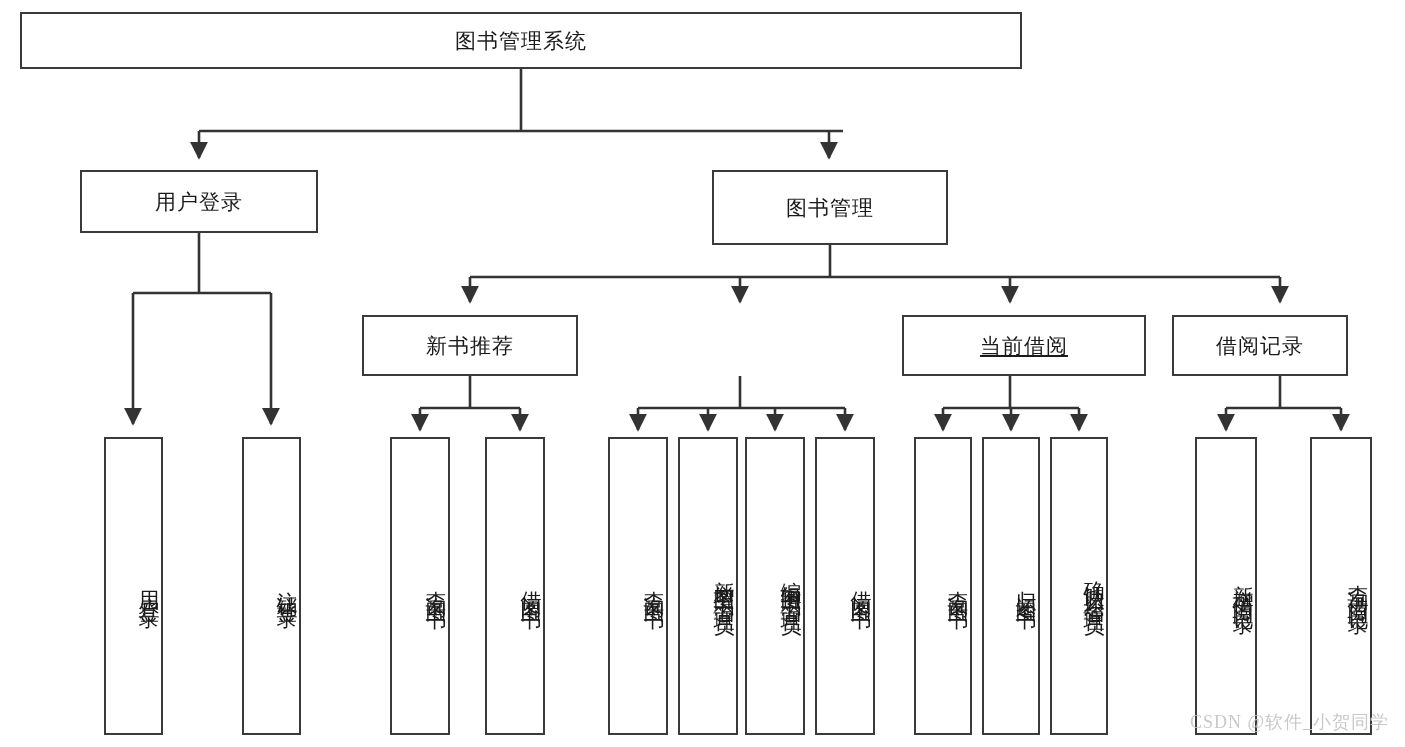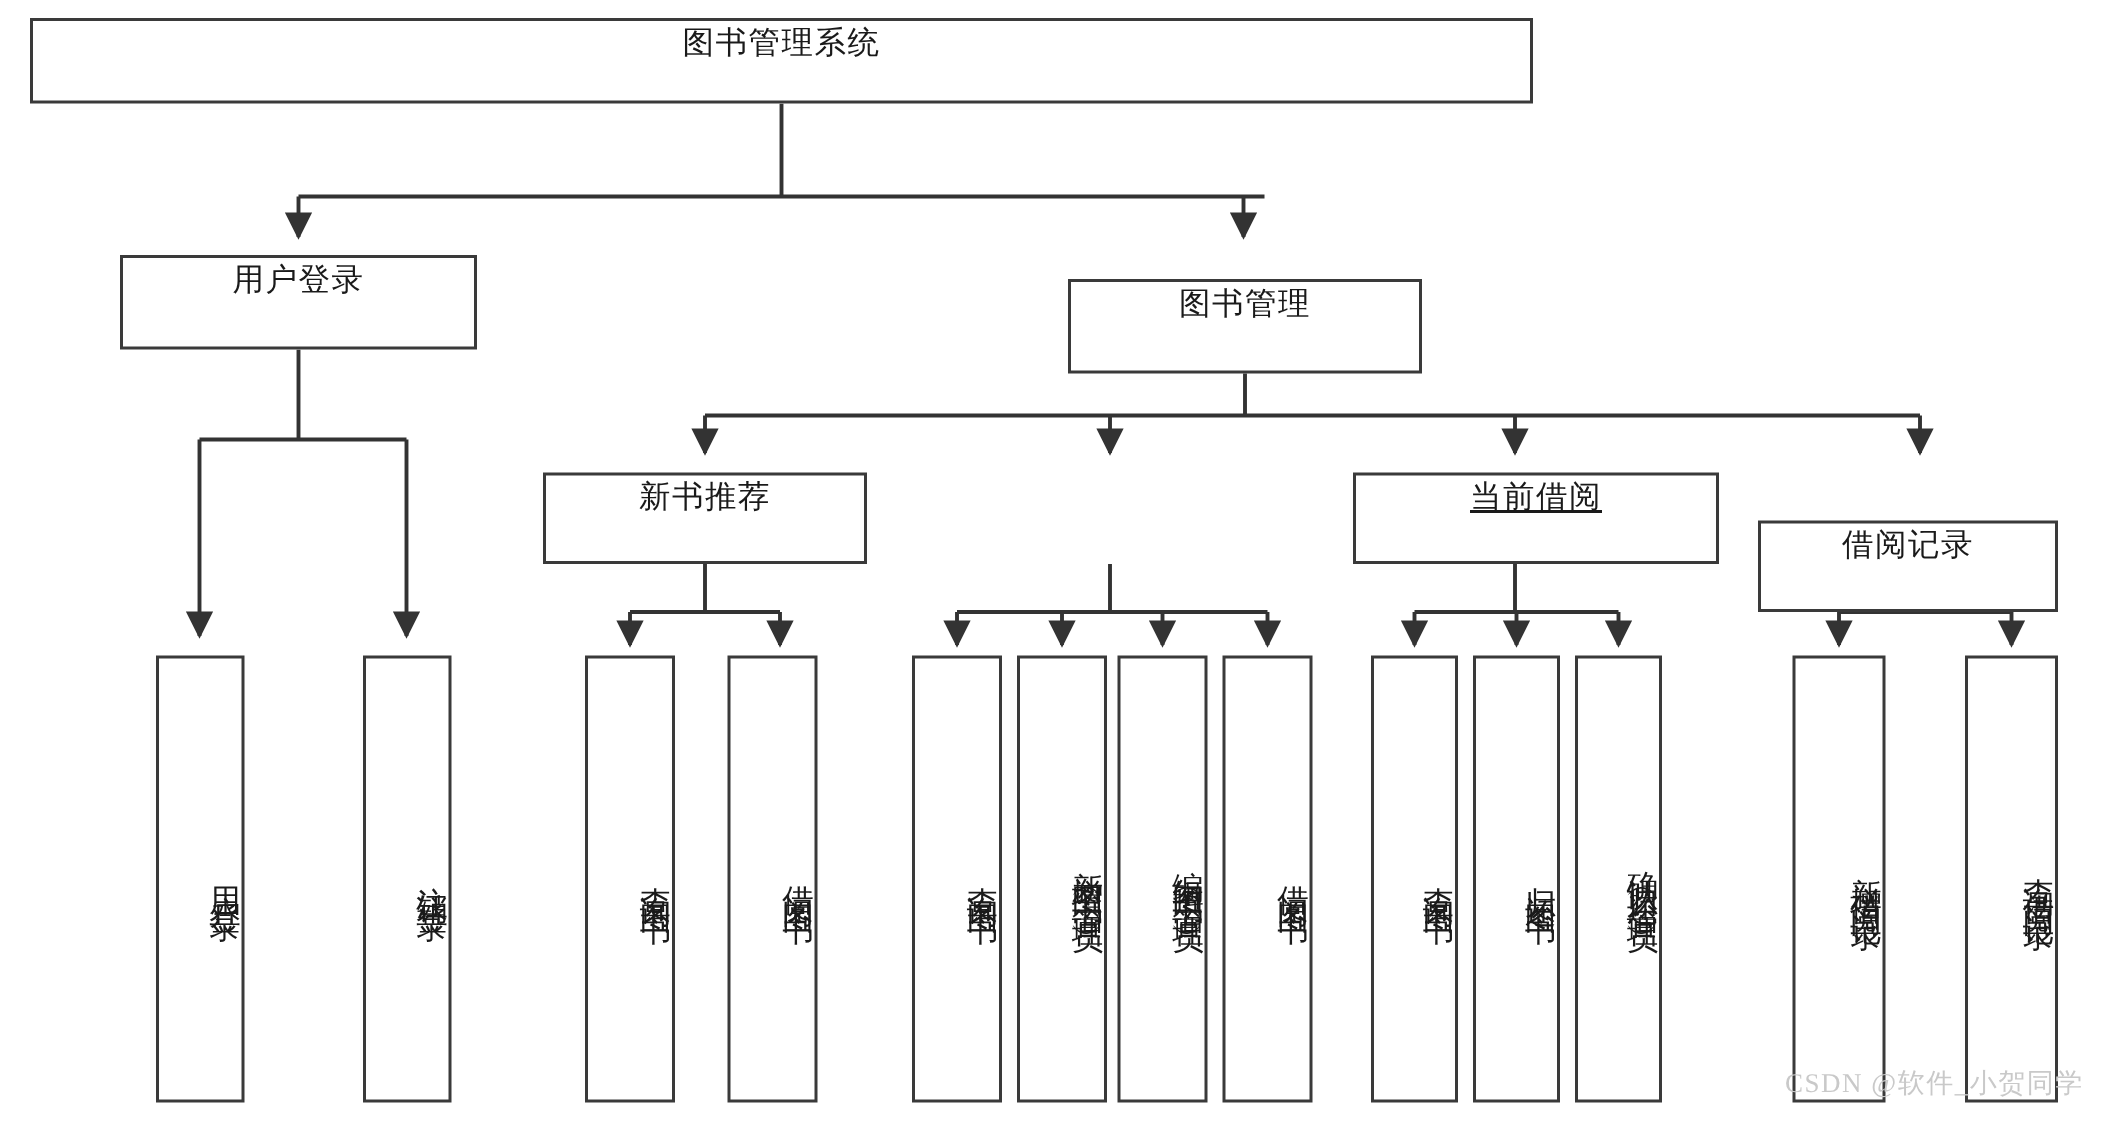--- a/index.html
+++ b/index.html
@@ -7,21 +7,21 @@
     font-family:"Liberation Sans","DejaVu Sans",sans-serif;
     width:1405px;height:747px;position:relative;overflow:hidden;
   }
   #canvas{position:absolute;left:0;top:0;width:1405px;height:747px;}
   .node{
     position:absolute;
     box-sizing:border-box;
     background:#ffffff;
     border:2px solid #3a3a3a;
     display:flex;
-    align-items:flex-start;
+    align-items:center;
     justify-content:center;
     color:#1a1a1a;
     text-align:center;
   }
   .node.horiz{ font-size:21px; letter-spacing:1px; }
   .node.vert{
     writing-mode:vertical-rl;
     text-orientation:upright;
     font-size:21px;
     letter-spacing:6px;
@@ -102,31 +102,31 @@
     </g>
   </svg>
 
   <div class="node horiz" style="left:20px;top:12px;width:1002px;height:57px;">
     <span>图书管理系统</span>
   </div>
 
   <div class="node horiz" style="left:80px;top:170px;width:238px;height:63px;">
     <span>用户登录</span>
   </div>
-  <div class="node horiz" style="left:712px;top:186px;width:236px;height:63px;">
+  <div class="node horiz" style="left:712px;top:170px;width:236px;height:75px;">
     <span>图书管理</span>
   </div>
 
   <div class="node horiz" style="left:362px;top:315px;width:216px;height:61px;">
     <span>新书推荐</span>
   </div>
   <div class="node horiz" style="left:902px;top:315px;width:244px;height:61px;text-decoration:underline;">
     <span>当前借阅</span>
   </div>
-  <div class="node horiz" style="left:1172px;top:315px;width:200px;height:61px;margin-top:32px;">
+  <div class="node horiz" style="left:1172px;top:315px;width:176px;height:61px;">
     <span>借阅记录</span>
   </div>
 
   <div class="node vert" style="left:104px;top:437px;width:59px;height:298px;">
     <span class="vtext">用户登录</span>
   </div>
   <div class="node vert" style="left:242px;top:437px;width:59px;height:298px;">
     <span class="vtext">注销登录</span>
   </div>
 

